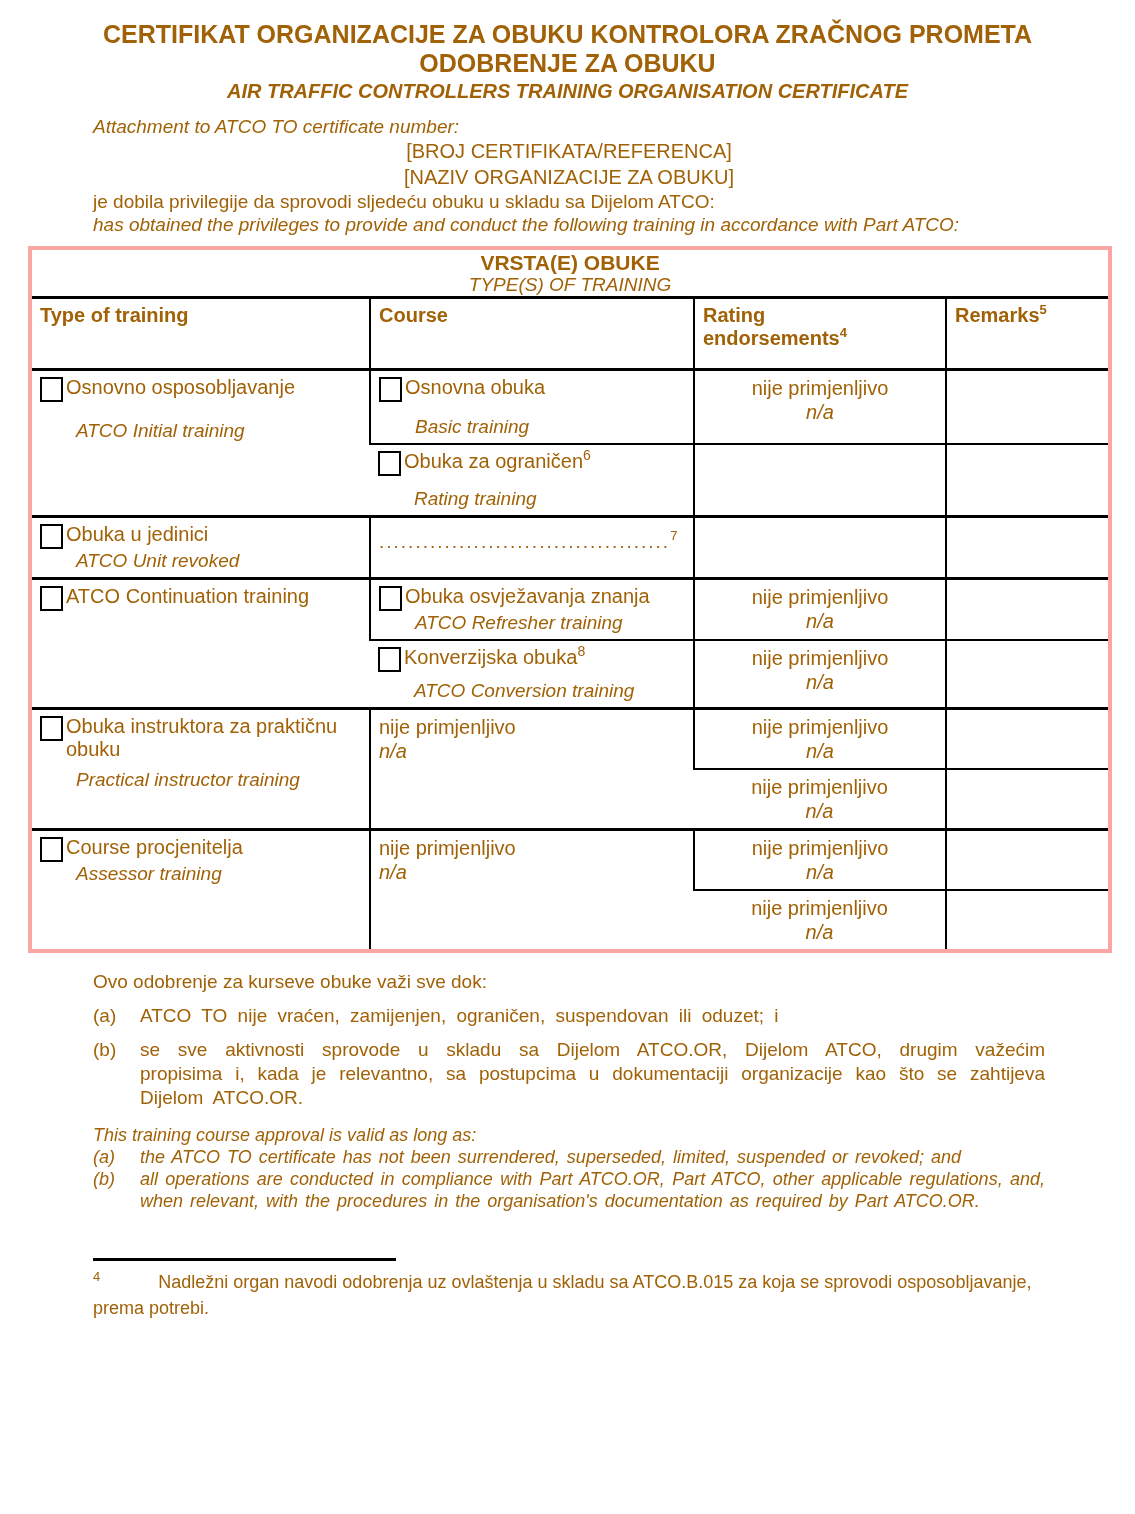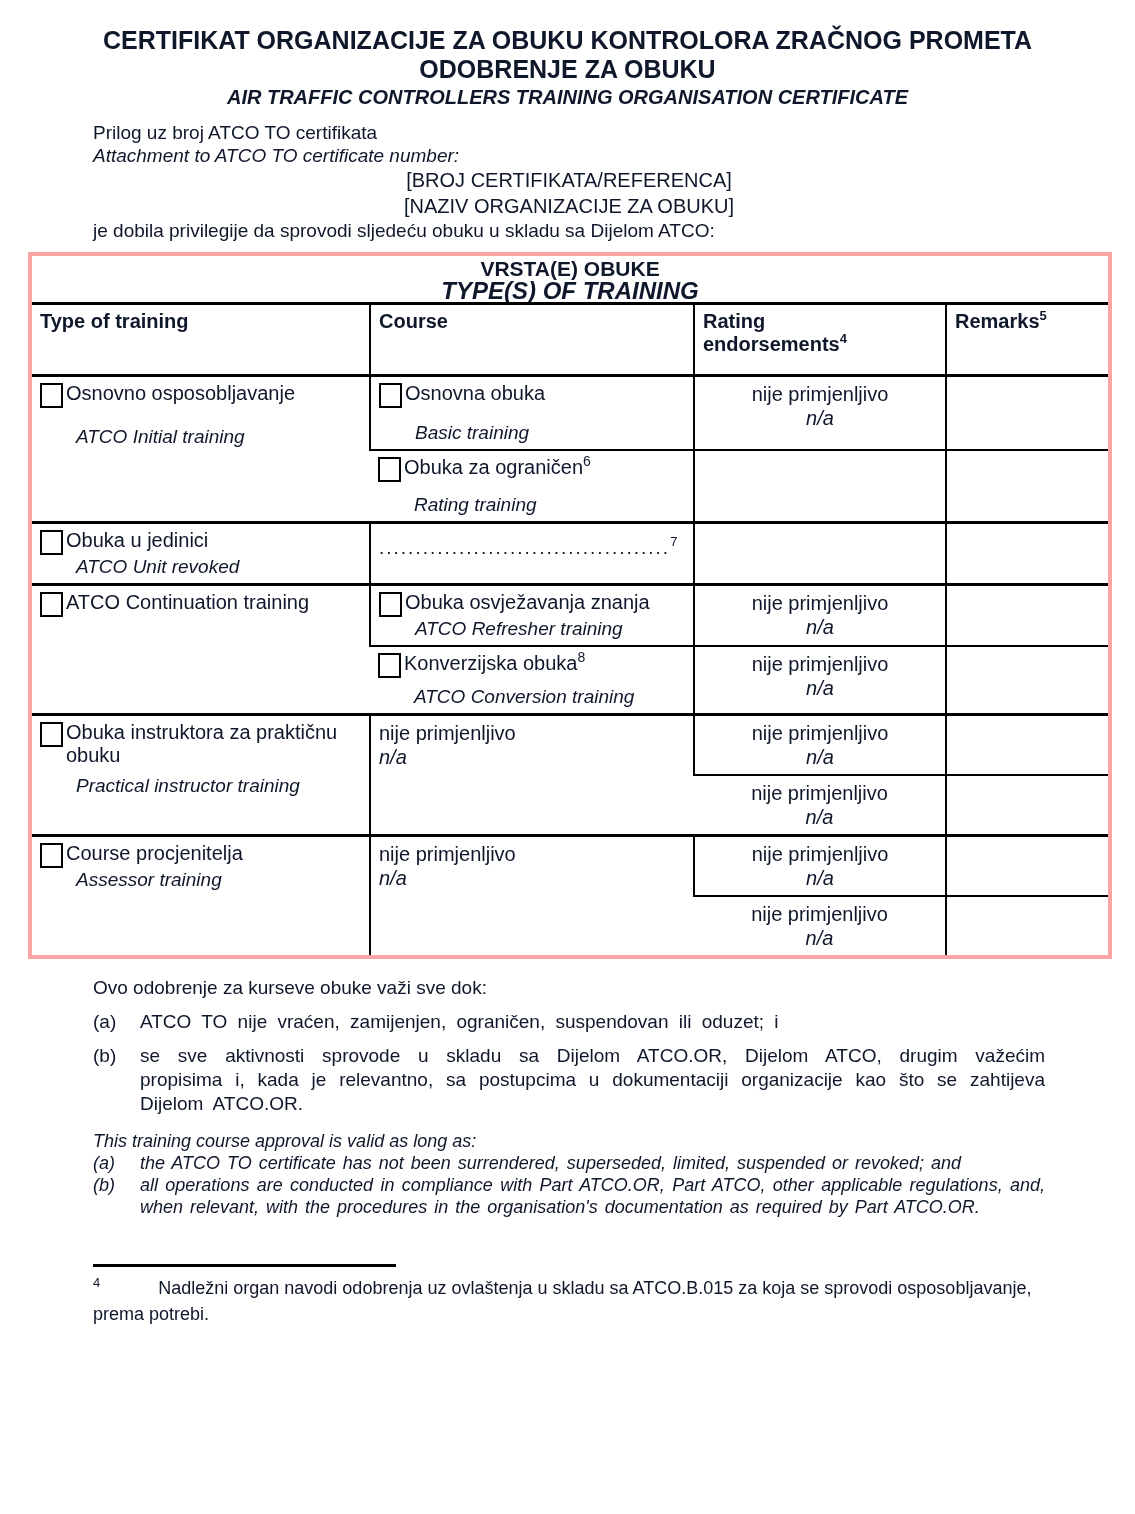--- a/index.html
+++ b/index.html
@@ -1,25 +1,25 @@
 <!DOCTYPE html>
 <html><head>
 <meta charset="utf-8">
 <style>
   html, body { margin: 0; padding: 0; background: #ffffff; }
   .page {
     position: relative;
     width: 1135px;
     height: 1514px;
     background: #ffffff;
-    color: #0f172a;
+    color: #a16207;
     font-family: "Liberation Sans", sans-serif;
     overflow: hidden;
     box-sizing: border-box;
-    padding-top: 26px;
+    padding-top: 20px;
   }
   
   .title-hr { text-align: center; font-weight: bold; font-size: 25px; line-height: 29px; margin: 0; }
   .title-en { text-align: center; font-weight: bold; font-style: italic; font-size: 20px; line-height: 23px; margin: 2px 0 0 0; }
   
   .content { margin-left: 93px; width: 952px; }
   .content p { margin: 0; }
   .intro { margin-top: 12px; }
   .body-line { font-size: 19px; line-height: 23px; }
   .italic { font-style: italic; }
@@ -36,21 +36,21 @@
     border-left: 2px solid #000;
     border-top: 2px solid #000;
     vertical-align: top;
     padding: 5px 8px;
     font-size: 20px;
     overflow: hidden;
   }
   table.tt td:first-child { border-left: none; }
   tr.cap-row td { border-top: none; text-align: center; padding: 1px 4px; }
   .cap-hr { font-weight: bold; font-size: 21px; line-height: 23px; }
-  .cap-en { font-weight: bold; font-style: italic; font-size: 24px; line-height: 21px; }
+  .cap-en { font-weight: normal; font-style: italic; font-size: 19px; line-height: 21px; }
   tr.head-row td { border-top: 3px solid #000; border-bottom: 3px solid #000; font-weight: bold; }
   tr.thick td { border-top: 3px solid #000; }
   .rh { display: inline-block; width: 180px; vertical-align: top; }
   .cb-line { display: flex; align-items: flex-start; line-height: 23px; }
   .cb {
     flex: 0 0 auto;
     width: 19px; height: 21px;
     border: 2px solid #000;
     margin: 1px 3px 0 0;
     background: #fff;
@@ -92,25 +92,25 @@
 
 <div class="page">
 
   <div>
     <p class="title-hr">CERTIFIKAT ORGANIZACIJE ZA OBUKU KONTROLORA ZRAČNOG PROMETA</p>
     <p class="title-hr">ODOBRENJE ZA OBUKU</p>
     <p class="title-en">AIR TRAFFIC CONTROLLERS TRAINING ORGANISATION CERTIFICATE</p>
   </div>
 
   <div class="content intro">
-    <p class="body-line">Prilog uz broj ATCO TO certifikata</p>
     <p class="body-line italic">Attachment to ATCO TO certificate number:</p>
     <p class="placeholder-line">[BROJ CERTIFIKATA/REFERENCA]</p>
     <p class="placeholder-line">[NAZIV ORGANIZACIJE ZA OBUKU]</p>
     <p class="body-line">je dobila privilegije da sprovodi sljedeću obuku u skladu sa Dijelom ATCO:</p>
+    <p class="body-line italic">has obtained the privileges to provide and conduct the following training in accordance with Part ATCO:</p>
   </div>
 
   <table class="tt">
     <colgroup>
         <col style="width:340px">
         <col style="width:324px">
         <col style="width:252px">
         <col style="width:164px">
       </colgroup>
     <tbody>

